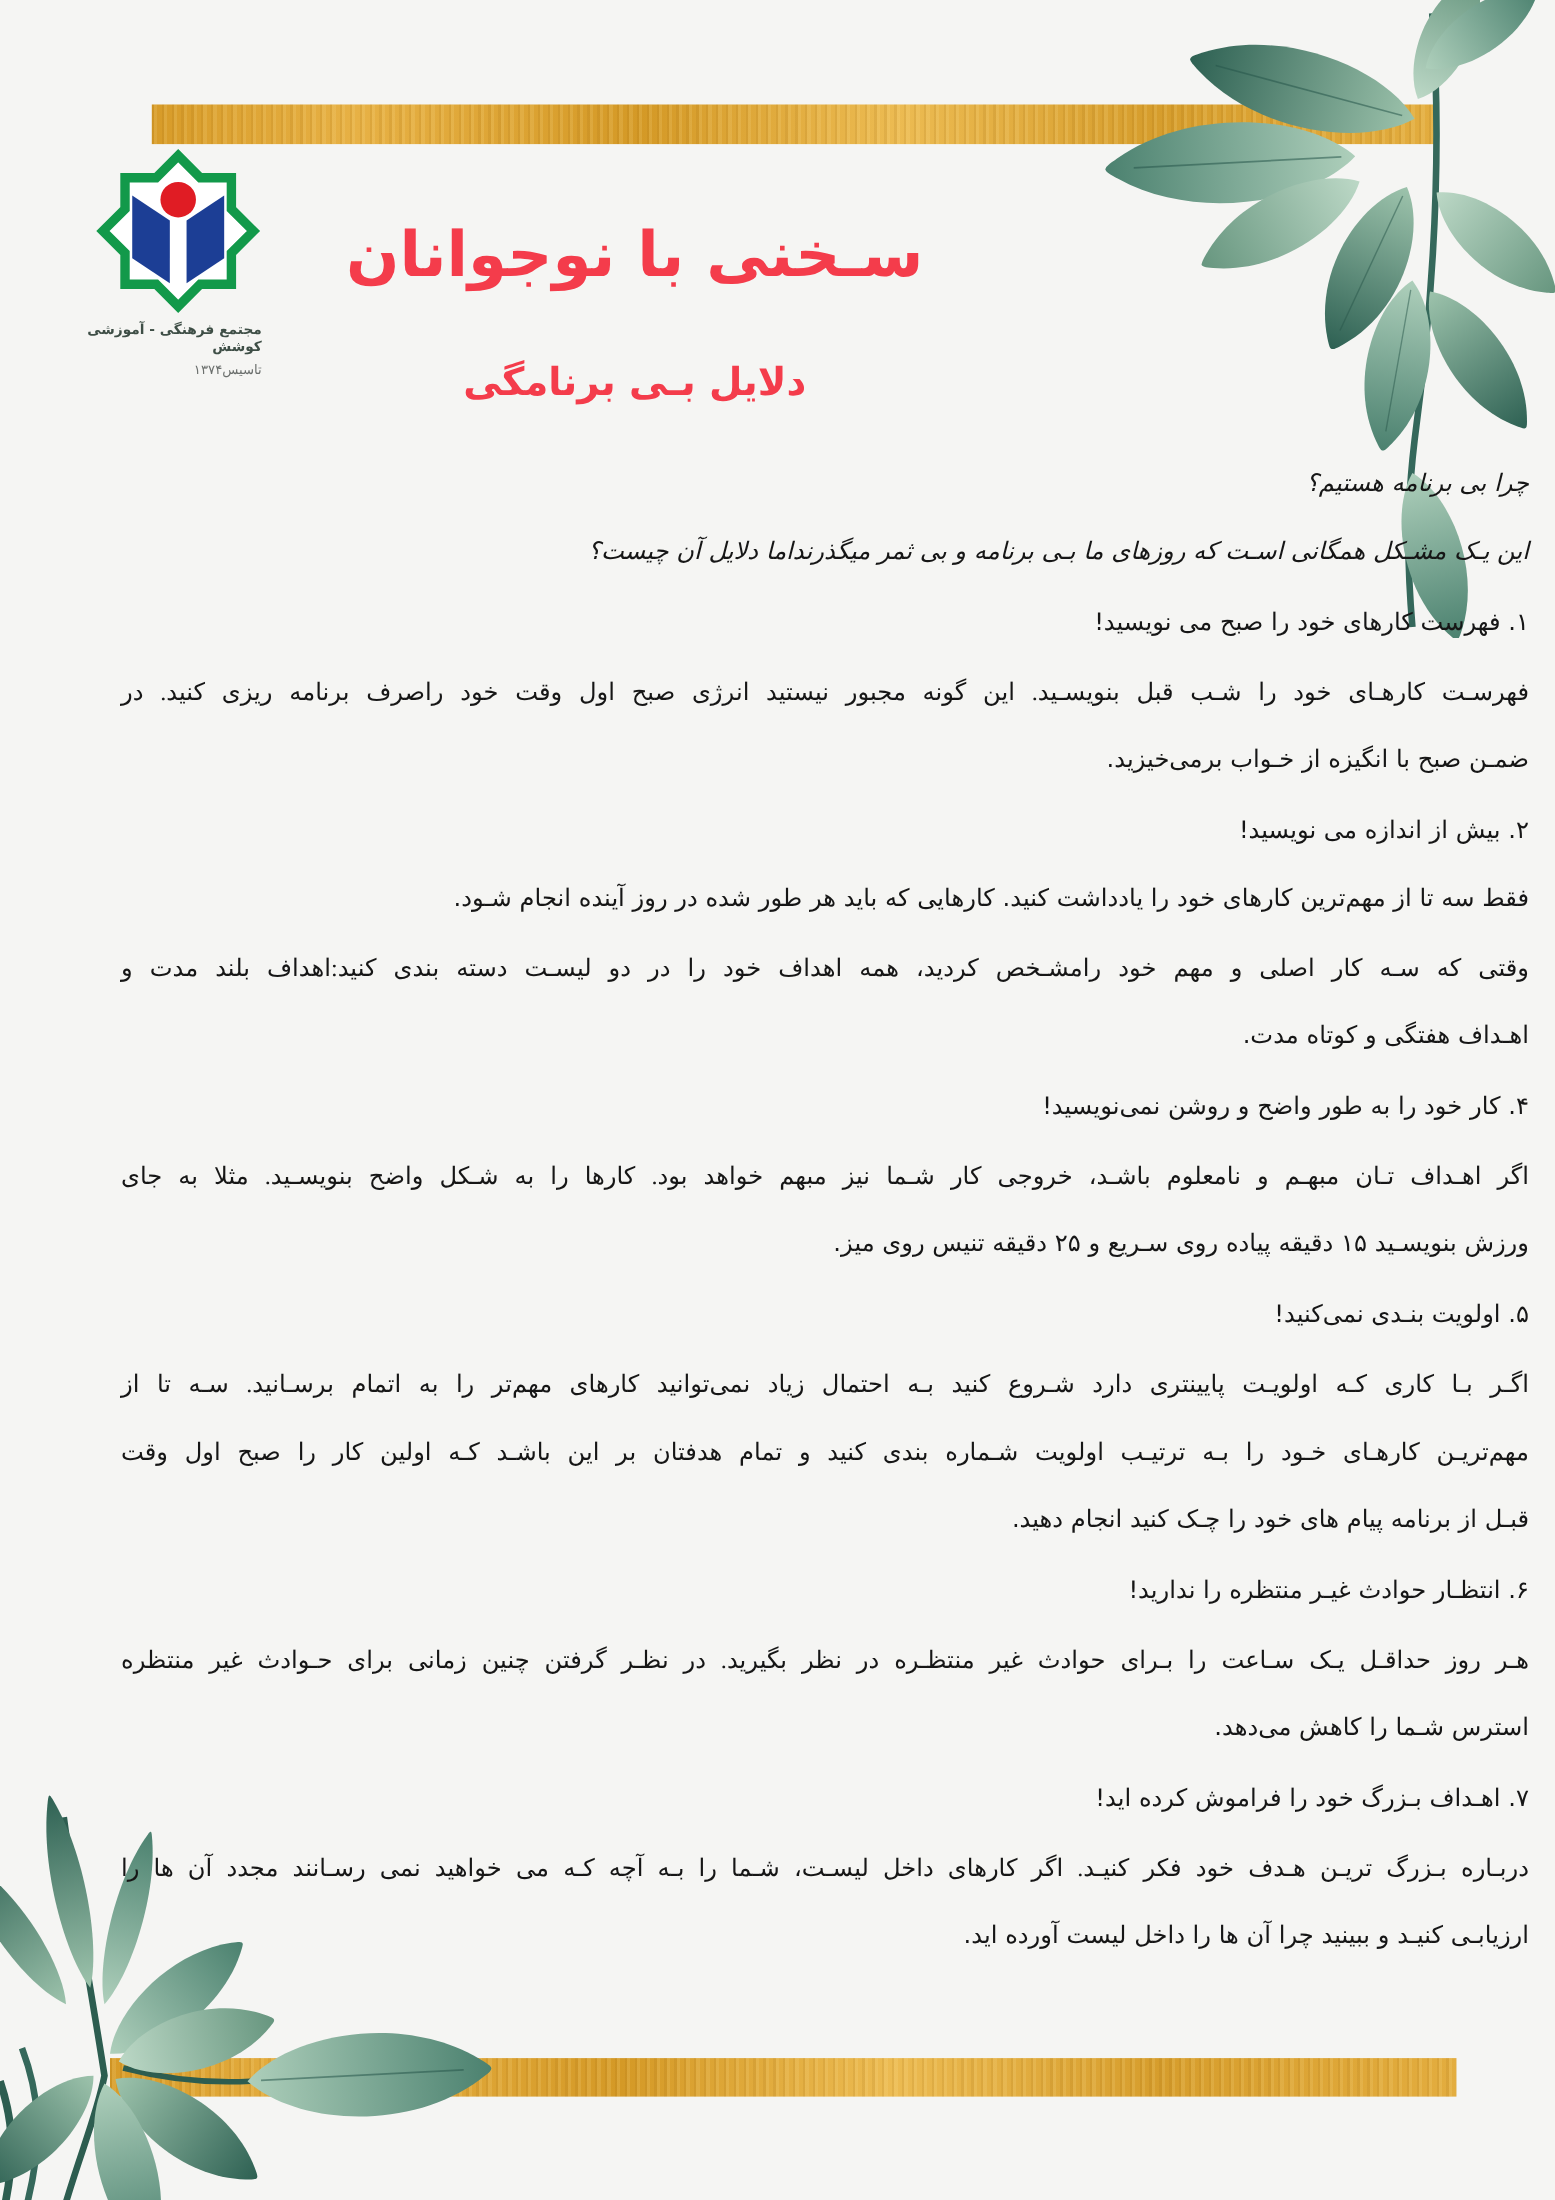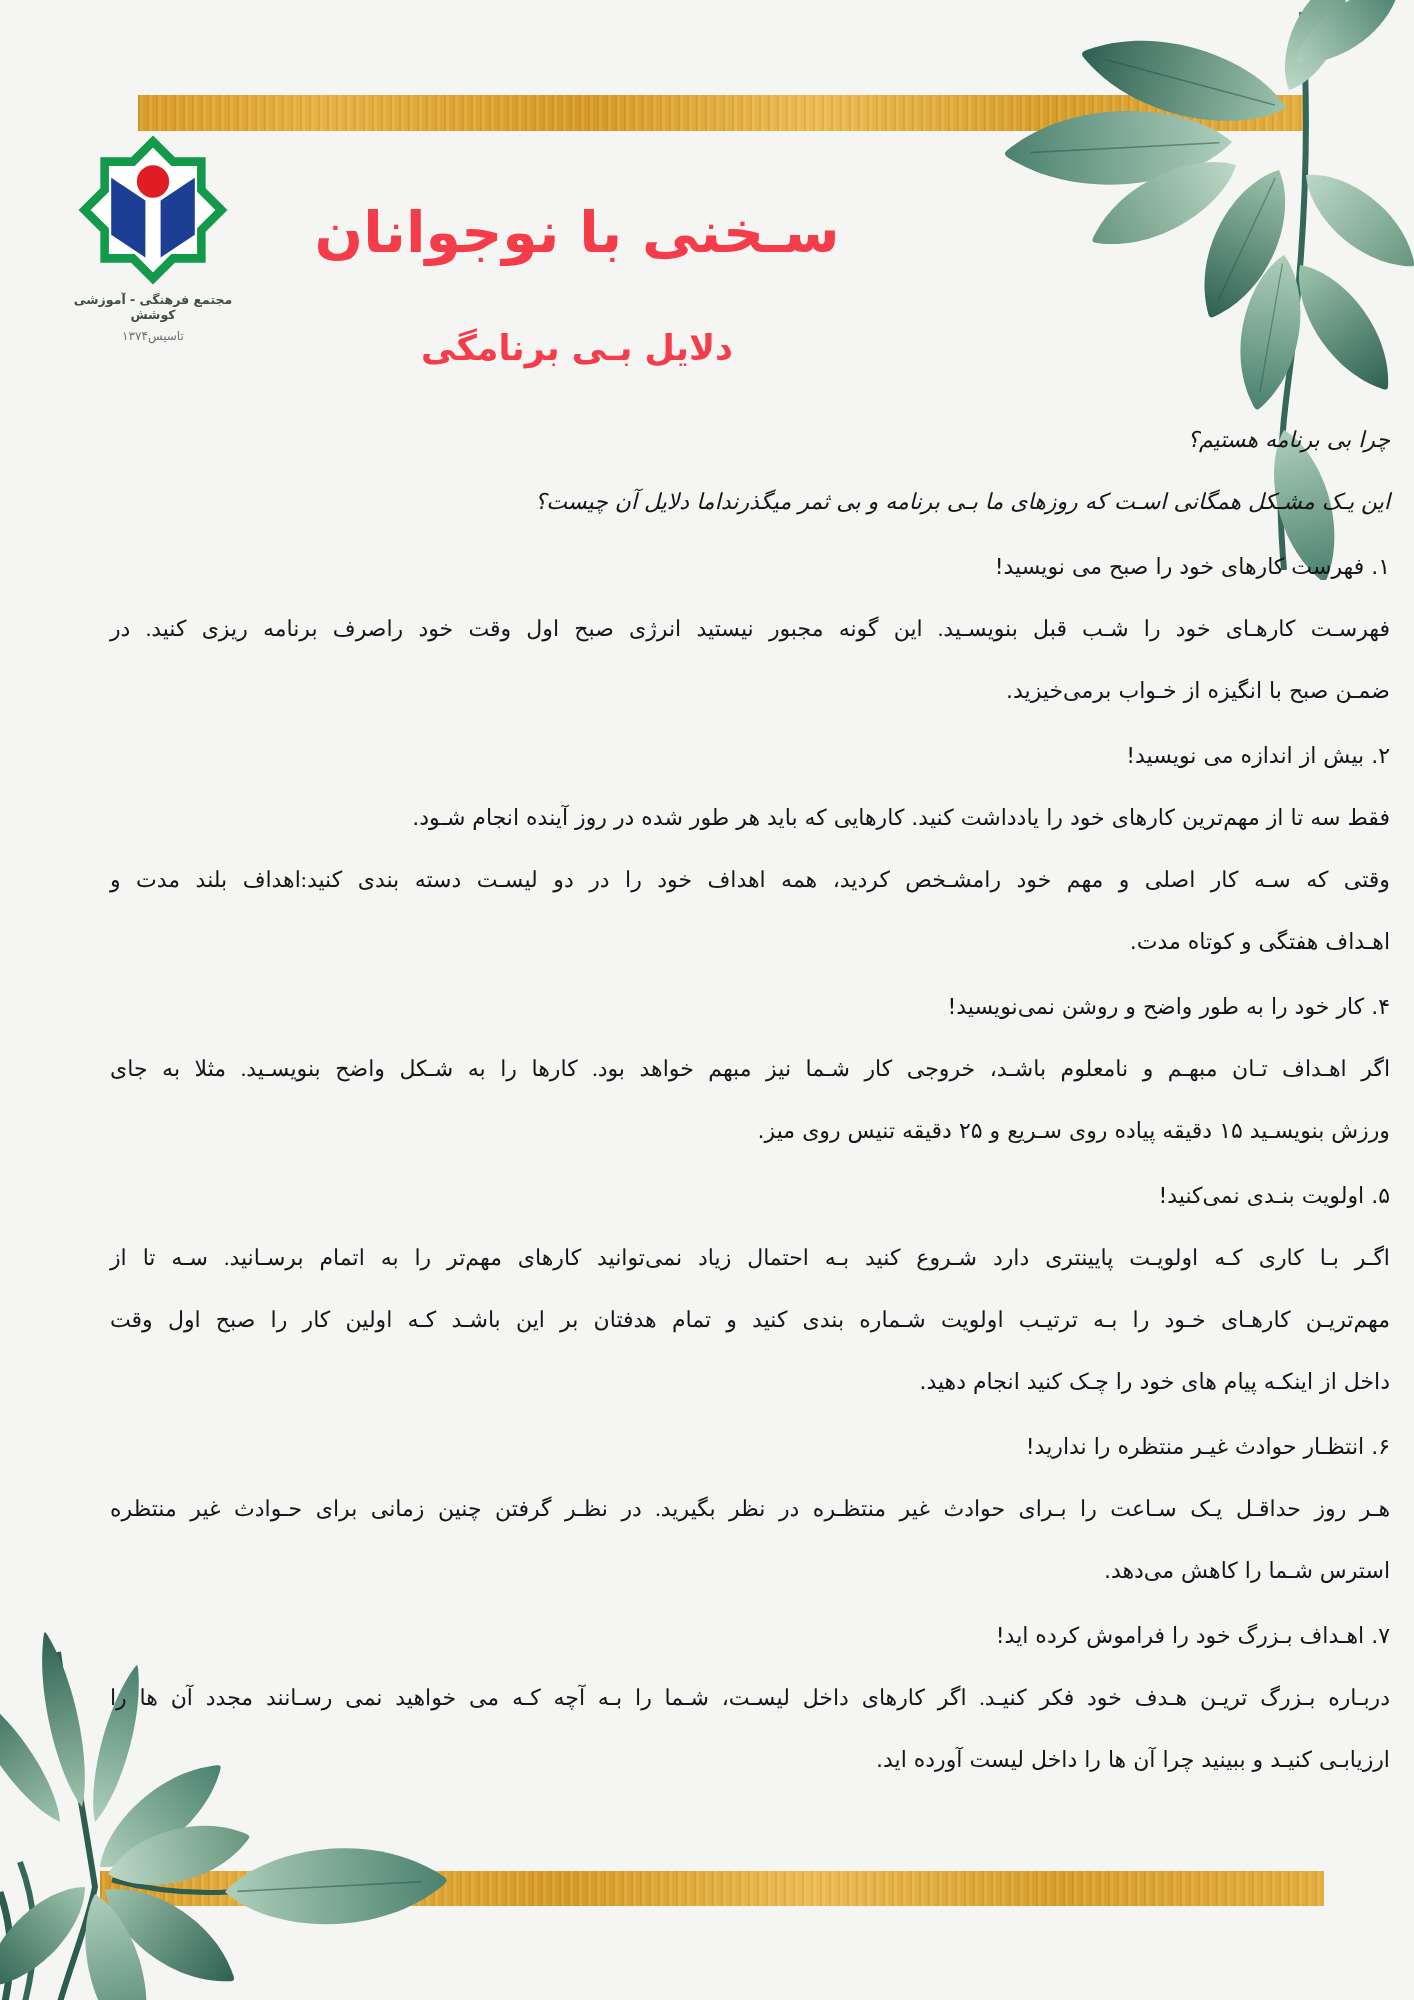--- a/index.html
+++ b/index.html
@@ -12,21 +12,21 @@
   .gold-bar::after{content:"";position:absolute;inset:0;
     background:repeating-linear-gradient(90deg,rgba(130,80,0,.10) 0 2px,rgba(255,235,170,.14) 2px 5px,rgba(0,0,0,0) 5px 9px);}
   .gold-top{left:138px;top:95px;width:1169px;}
   .gold-bottom{left:100px;top:1871px;width:1224px;height:35px;}
 
   
   .leaves-tr{position:absolute;top:0;right:0;}
   .leaves-bl{position:absolute;left:0;top:1622px;}
 
   
-  .logo{position:absolute;left:68px;top:134px;width:170px;text-align:center;}
+  .logo{position:absolute;left:68px;top:134px;width:170px;text-align:right;}
   .logo-caption{font-size:12.5px;font-weight:bold;color:#3e4e46;margin-top:2px;direction:rtl;}
   .logo-founded{font-size:12px;color:#6b6f6d;margin-top:7px;direction:rtl;}
 
   
   .title{position:absolute;left:0;top:190px;width:1154px;line-height:84px;text-align:center;
     direction:rtl;font-size:57px;font-weight:bold;color:#f43c4b;z-index:3;}
   .subtitle{position:absolute;left:0;top:322px;width:1154px;line-height:52px;text-align:center;
     direction:rtl;font-size:35px;font-weight:bold;color:#f43c4b;z-index:3;}
 
   
@@ -134,21 +134,21 @@
     <div>
       <div class="heading">۴. کار خود را به طور واضح و روشن نمی‌نویسید!</div>
       <div class="line just">اگر اهـداف تـان مبهـم و نامعلوم باشـد، خروجی کار شـما نیز مبهم خواهد بود. کارها را به شـکل واضح بنویسـید. مثلا به جای</div>
       <div class="line last">ورزش بنویسـید ۱۵ دقیقه پیاده روی سـریع و ۲۵ دقیقه تنیس روی میز.</div>
     </div>
 
     <div>
       <div class="heading">۵. اولویت بنـدی نمی‌کنید!</div>
       <div class="line just">اگـر بـا کاری کـه اولویـت پایینتری دارد شـروع کنید بـه احتمال زیاد نمی‌توانید کارهای مهم‌تر را به اتمام برسـانید. سـه تا از</div>
       <div class="line just">مهم‌تریـن کارهـای خـود را بـه ترتیـب اولویت شـماره بندی کنید و تمام هدفتان بر این باشـد کـه اولین کار را صبح اول وقت</div>
-      <div class="line last">داخل از اینکـه پیام های خود را چـک کنید انجام دهید.</div>
+      <div class="line last">قبـل از برنامه پیام های خود را چـک کنید انجام دهید.</div>
     </div>
 
     <div>
       <div class="heading">۶. انتظـار حوادث غیـر منتظره را ندارید!</div>
       <div class="line just">هـر روز حداقـل یـک سـاعت را بـرای حوادث غیر منتظـره در نظر بگیرید. در نظـر گرفتن چنین زمانی برای حـوادث غیر منتظره</div>
       <div class="line last">استرس شـما را کاهش می‌دهد.</div>
     </div>
 
     <div>
       <div class="heading">۷. اهـداف بـزرگ خود را فراموش کرده اید!</div>

